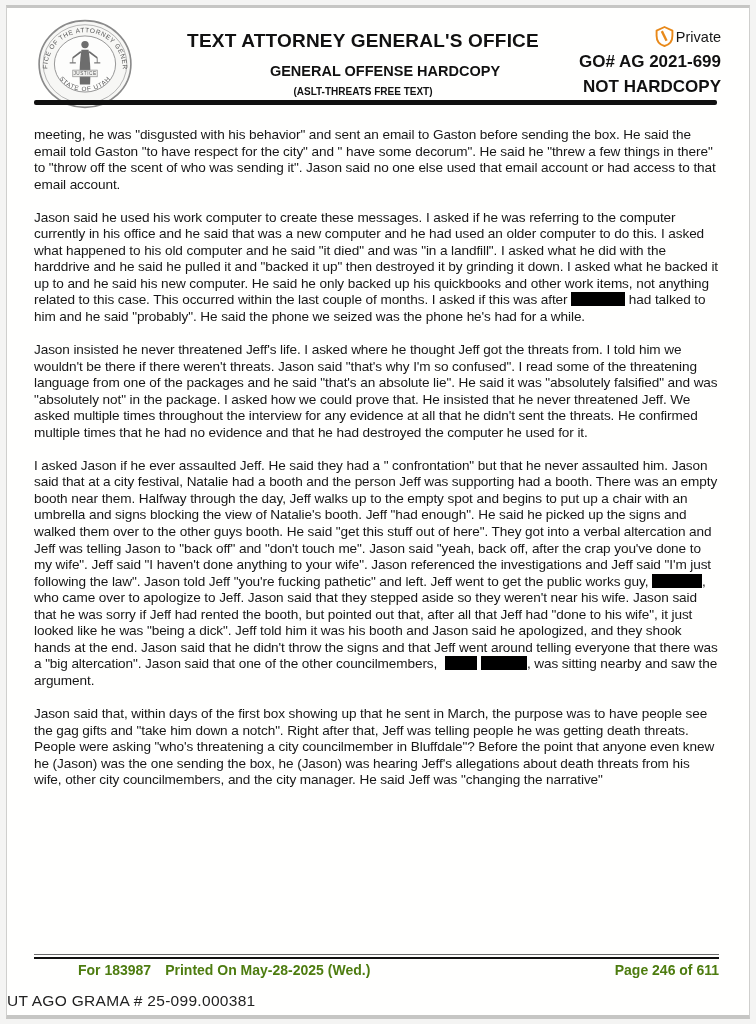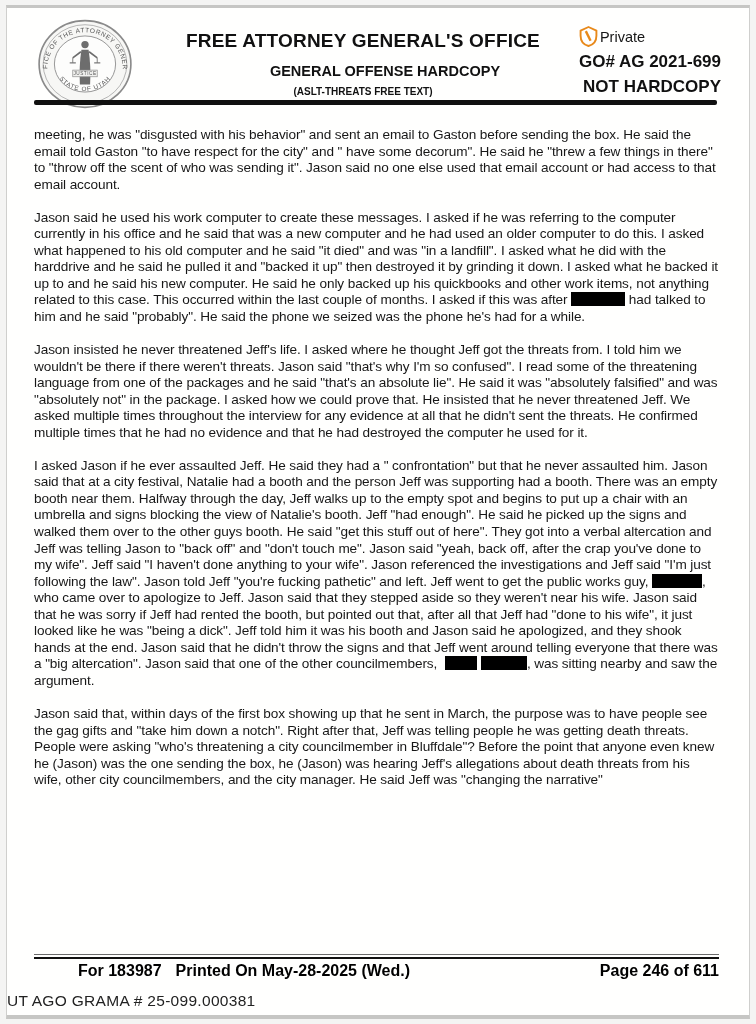--- a/index.html
+++ b/index.html
@@ -19,21 +19,21 @@
     border-bottom:4px solid #c6c6c4;
     overflow:hidden;
   }
   
   .seal { position:absolute; left:27px; top:9px; width:102px; height:94px; }
   .header-center { position:absolute; left:120px; right:150px; top:22px; text-align:center; }
   .doc-title  { font-size:19px; font-weight:bold; letter-spacing:0.2px; color:#111; }
   .doc-sub    { font-size:14.5px; font-weight:bold; margin-top:11px; color:#111;padding-left:44px; }
   .doc-sub2   { font-size:10px; font-weight:bold; margin-top:7px; color:#111; }
   .header-right { position:absolute; right:28px; top:18px; text-align:right; }
-  .privacy-row { display:flex; align-items:center; justify-content:flex-start; gap:2px; }
+  .privacy-row { display:flex; align-items:center; justify-content:flex-end; gap:2px; }
   .privacy-label { font-size:14.5px; color:#161616; }
   .go-number, .approval { font-size:17px; font-weight:bold; margin-top:5px; color:#111; }
   .header-rule { position:absolute; left:27px; right:32px; top:92px; height:5px; background:#101010; border-radius:2px; }
   
   .doc-body { position:absolute; left:27px; right:29px; top:119px; }
   .para {
     font-size:13.6px;
     line-height:16.55px;
     letter-spacing:-0.1px;
     margin-bottom:16.5px;
@@ -44,21 +44,21 @@
     display:inline-block;
     height:14px;
     background:#000;
     vertical-align:-2px;
   }
   .redaction + .redaction { margin-left:4px; }
   
   .footer { position:absolute; left:27px; right:30px; top:946px; }
   .footer-rule-thin  { height:1px; background:#6a6a6a; }
   .footer-rule-thick { height:2.5px; background:#101010; margin-top:1.5px; }
-  .footer-row { display:flex; margin-top:3px; font-size:16px; font-weight:bold; color:#000000;padding-left:44px; }
+  .footer-row { display:flex; margin-top:3px; font-size:14px; font-weight:bold; color:#4d7c0f;padding-left:44px; }
   .footer-for { }
   .footer-printed { margin-left:14px; }
   .footer-page { margin-left:auto; }
   .grama {
     position:absolute; left:0; right:0; top:984px;
     text-align:left; font-size:15.5px; letter-spacing:0.3px; color:#222;
   }
 </style>
 </head>
 <body>
@@ -83,21 +83,21 @@
     <circle cx="50" cy="27" r="3.6" fill="#6d6d6d"></circle>
     <path d="M46.5 32 Q44 48 45 66 L55 66 Q56 48 53.5 32 Z" fill="#6d6d6d"></path>
     <path d="M46 34 L38 40 M54 34 L62 40" stroke="#6d6d6d" stroke-width="1.6" fill="none"></path>
     <path d="M38 40 v5 M62 40 v5" stroke="#7a7a7a" stroke-width="0.9"></path>
     <path d="M35 45 h6 M59 45 h6" stroke="#7a7a7a" stroke-width="1.2"></path>
     <rect x="38" y="52" width="24" height="6.5" fill="#f1f1ef" stroke="#8f8f8f" stroke-width="0.7"></rect>
     <text x="50" y="57" font-size="4.6" text-anchor="middle" fill="#555" letter-spacing="0.5" font-family="Liberation Sans, sans-serif">JUSTICE</text>
   </svg>
 
   <div class="header-center">
-    <div class="doc-title">FREE ATTORNEY GENERAL'S OFFICE</div>
+    <div class="doc-title">TEXT ATTORNEY GENERAL'S OFFICE</div>
     <div class="doc-sub">GENERAL OFFENSE HARDCOPY</div>
     <div class="doc-sub2">(ASLT-THREATS FREE TEXT)</div>
   </div>
 
   <div class="header-right">
     <div class="privacy-row">
       <svg width="19" height="21" viewBox="0 0 24 26" aria-hidden="true">
         <path d="M12 1 L22 5.5 V12 C22 19 17.5 23.5 12 25 C6.5 23.5 2 19 2 12 V5.5 Z" fill="#ffffff" stroke="#E8891A" stroke-width="2.4" stroke-linejoin="round"></path>
         <line x1="8.6" y1="6.2" x2="14.6" y2="18.5" stroke="#E8891A" stroke-width="3"></line>
       </svg>

